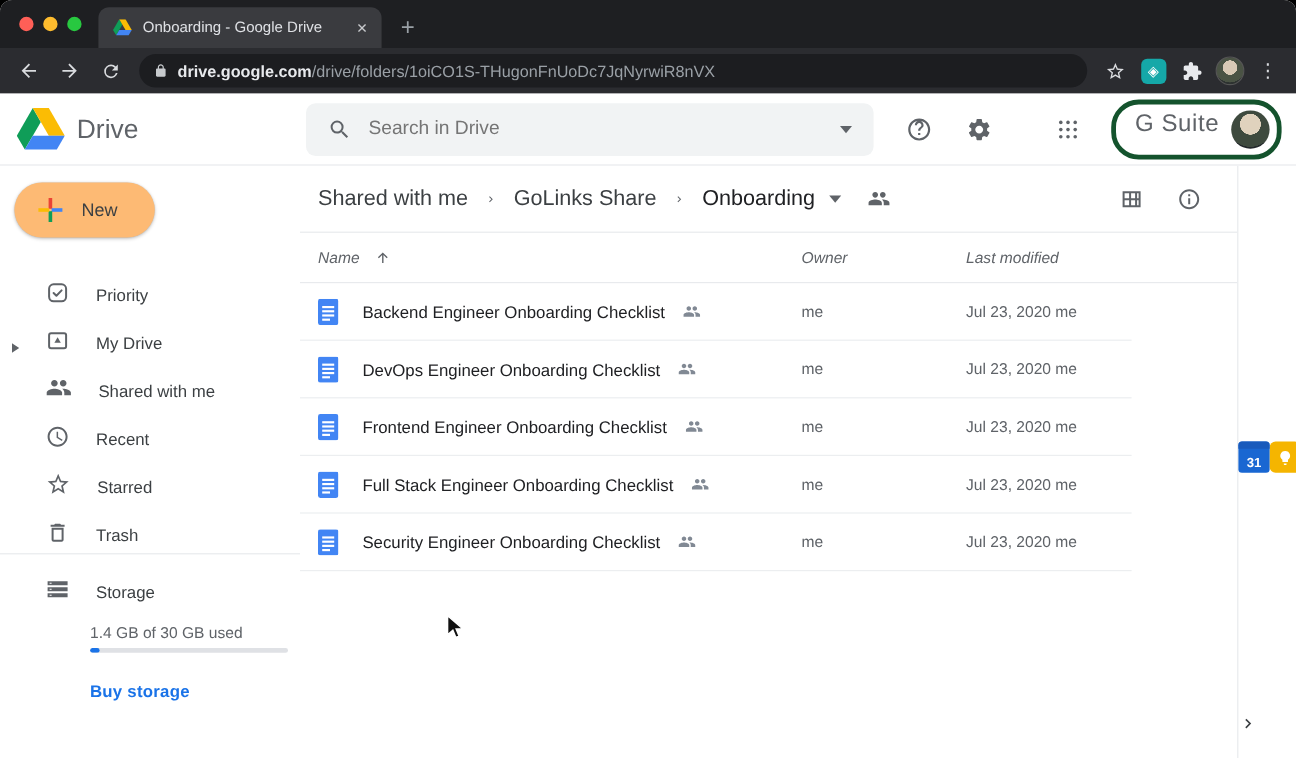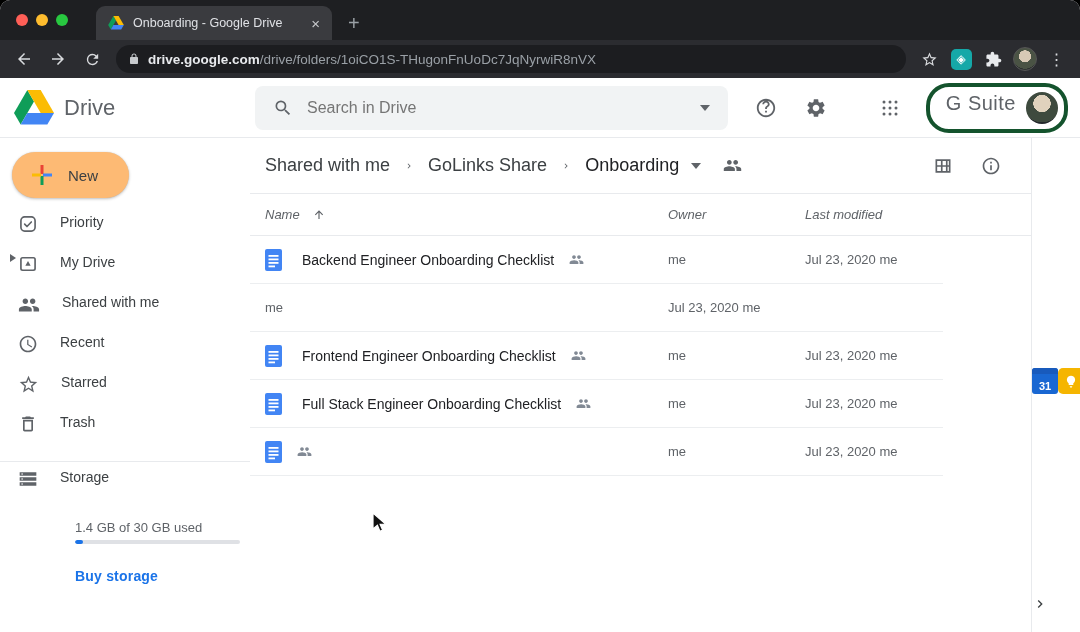--- a/index.html
+++ b/index.html
@@ -4,21 +4,21 @@
 <style>
   * { margin:0; padding:0; box-sizing:border-box; }
   html,body { width:1080px; height:632px; font-family:"Liberation Sans", sans-serif; background:#000; }
   .window { position:relative; width:1080px; height:632px; overflow:hidden; border-radius:10px 10px 0 0; background:#fff; }
 
   
   .tabstrip { height:40px; background:#1e1f22; display:flex; align-items:flex-end; }
   .traffic { display:flex; gap:8px; align-items:center; padding:0 14px 0 16px; height:40px; }
   .dot { width:12px; height:12px; border-radius:50%; }
   .dot.red { background:#ff5f57; } .dot.yellow { background:#febc2e; } .dot.green { background:#28c840; }
-  .tab { width:236px; height:34px; background:#3a3b3f; border-radius:9px 9px 0 0; display:flex; align-items:center; gap:9px; padding:0 10px 0 12px;margin-left:14px; }
+  .tab { width:236px; height:34px; background:#3a3b3f; border-radius:9px 9px 0 0; display:flex; align-items:center; gap:9px; padding:0 10px 0 12px; }
   .tab-title { color:#dfe1e5; font-size:12.5px; flex:1; white-space:nowrap; overflow:hidden; }
   .tab-close { color:#c8cacd; font-size:15px; cursor:default; padding:0 2px; }
   .newtab { color:#9aa0a6; font-size:20px; font-weight:300; margin:0 0 5px 16px; }
 
   .toolbar { height:38px; background:#2b2c30; display:flex; align-items:center; padding:12px 10px; gap:6px; }
   .navbtn { color:#d9dbde; width:28px; height:28px; display:flex; align-items:center; justify-content:center; }
   .omnibox { flex:1; height:28px; background:#1c1d20; border-radius:14px; display:flex; align-items:center; padding:0 12px; gap:8px; margin:0 4px; }
   .url { font-size:13.5px; white-space:nowrap; overflow:hidden; }
   .url .domain { color:#e8eaed; font-weight:bold; }
   .url .path { color:#9aa0a6; }
@@ -38,21 +38,21 @@
   .gsuite { display:flex; align-items:flex-start; gap:10px; border:4px solid #14532d; border-radius:23px; padding:5px 6px 5px 16px; margin-left:6px; }
   .gsuite-label { font-size:20px; color:#5f6368; letter-spacing:.5px; }
   .avatar { width:32px; height:32px; border-radius:50%; background:radial-gradient(circle at 50% 36%, #e0d2bd 0 33%, #3e4a3e 34% 72%, #23282b 73%); }
 
   
   .bodyrow { display:flex; height:494px; }
   .sidebar { width:250px; position:relative; flex:none; }
   .newbtn { position:absolute; left:12px; top:14px; width:117px; height:46px; background:#fdba74; border-radius:23px; box-shadow:0 1px 3px rgba(0,0,0,.25), 0 0 1px rgba(0,0,0,.15); display:flex; align-items:center; gap:14px; padding-left:18px; }
   .newbtn span { font-size:15px; color:#3c4043; }
   .snav { position:absolute; top:76px; left:0; right:0; }
-  .sitem { height:40px; display:flex; align-items:flex-start; gap:22px; padding-left:18px; position:relative; color:#5f6368; }
+  .sitem { height:40px; display:flex; align-items:flex-end; gap:22px; padding-left:38px; position:relative; color:#5f6368; }
   .sitem .slabel { font-size:14px; color:#3c4043; }
   .sitem .expander { position:absolute; left:10px; width:0; height:0; border-top:4.5px solid transparent; border-bottom:4.5px solid transparent; border-left:6px solid #5f6368; }
   .sdivider { border-top:1px solid #e8eaed; margin-top:7px; padding-top:7px; }
   .storage-text { position:absolute; left:75px; top:382px; font-size:13px; color:#5f6368; }
   .storage-bar { position:absolute; left:75px; top:402px; width:165px; height:4px; border-radius:2px; background:#dfe1e5; overflow:hidden; }
   .storage-fill { height:100%; width:5%; background:#1a73e8; border-radius:2px; }
   .buy-storage { position:absolute; left:75px; top:430px; font-size:14px; color:#1a73e8; font-weight:bold; letter-spacing:.2px; }
 
   
   .main { flex:1; display:flex; flex-direction:column; border-right:1px solid #e8eaed; }
@@ -335,20 +335,35 @@
                 <svg width="15" height="15" viewBox="0 0 24 24" fill="currentColor">
                   <path d="M16 11c1.66 0 3-1.34 3-3s-1.34-3-3-3-3 1.34-3 3 1.34 3 3 3zm-8 0c1.66 0 3-1.34 3-3S9.66 5 8 5 5 6.34 5 8s1.34 3 3 3zm0 2c-2.33 0-7 1.17-7 3.5V19h14v-2.5c0-2.33-4.67-3.5-7-3.5zm8 0c-.29 0-.62.02-.97.05 1.16.84 1.97 1.97 1.97 3.45V19h6v-2.5c0-2.33-4.67-3.5-7-3.5z"></path>
                 </svg>
               </span>
           </div>
           <div class="cell">me</div>
           <div class="cell">Jul 23, 2020 me</div>
         </div>
 
         <div class="row">
+          <div class="fname">
+            <svg width="17" height="22" viewBox="0 0 17 22">
+                <rect width="17" height="22" rx="2" fill="#4285f4"></rect>
+                <rect x="3.5" y="6" width="10" height="1.8" fill="#fff"></rect>
+                <rect x="3.5" y="9.5" width="10" height="1.8" fill="#fff"></rect>
+                <rect x="3.5" y="13" width="10" height="1.8" fill="#fff"></rect>
+                <rect x="3.5" y="16.5" width="6.5" height="1.8" fill="#fff"></rect>
+              </svg>
+            <span class="nm">DevOps Engineer Onboarding Checklist</span>
+            <span class="shared-mini">
+                <svg width="15" height="15" viewBox="0 0 24 24" fill="currentColor">
+                  <path d="M16 11c1.66 0 3-1.34 3-3s-1.34-3-3-3-3 1.34-3 3 1.34 3 3 3zm-8 0c1.66 0 3-1.34 3-3S9.66 5 8 5 5 6.34 5 8s1.34 3 3 3zm0 2c-2.33 0-7 1.17-7 3.5V19h14v-2.5c0-2.33-4.67-3.5-7-3.5zm8 0c-.29 0-.62.02-.97.05 1.16.84 1.97 1.97 1.97 3.45V19h6v-2.5c0-2.33-4.67-3.5-7-3.5z"></path>
+                </svg>
+              </span>
+          </div>
           <div class="cell">me</div>
           <div class="cell">Jul 23, 2020 me</div>
         </div>
 
         <div class="row">
           <div class="fname">
             <svg width="17" height="22" viewBox="0 0 17 22">
                 <rect width="17" height="22" rx="2" fill="#4285f4"></rect>
                 <rect x="3.5" y="6" width="10" height="1.8" fill="#fff"></rect>
                 <rect x="3.5" y="9.5" width="10" height="1.8" fill="#fff"></rect>
@@ -388,20 +403,21 @@
 
         <div class="row">
           <div class="fname">
             <svg width="17" height="22" viewBox="0 0 17 22">
                 <rect width="17" height="22" rx="2" fill="#4285f4"></rect>
                 <rect x="3.5" y="6" width="10" height="1.8" fill="#fff"></rect>
                 <rect x="3.5" y="9.5" width="10" height="1.8" fill="#fff"></rect>
                 <rect x="3.5" y="13" width="10" height="1.8" fill="#fff"></rect>
                 <rect x="3.5" y="16.5" width="6.5" height="1.8" fill="#fff"></rect>
               </svg>
+            <span class="nm">Security Engineer Onboarding Checklist</span>
             <span class="shared-mini">
                 <svg width="15" height="15" viewBox="0 0 24 24" fill="currentColor">
                   <path d="M16 11c1.66 0 3-1.34 3-3s-1.34-3-3-3-3 1.34-3 3 1.34 3 3 3zm-8 0c1.66 0 3-1.34 3-3S9.66 5 8 5 5 6.34 5 8s1.34 3 3 3zm0 2c-2.33 0-7 1.17-7 3.5V19h14v-2.5c0-2.33-4.67-3.5-7-3.5zm8 0c-.29 0-.62.02-.97.05 1.16.84 1.97 1.97 1.97 3.45V19h6v-2.5c0-2.33-4.67-3.5-7-3.5z"></path>
                 </svg>
               </span>
           </div>
           <div class="cell">me</div>
           <div class="cell">Jul 23, 2020 me</div>
         </div>
 

